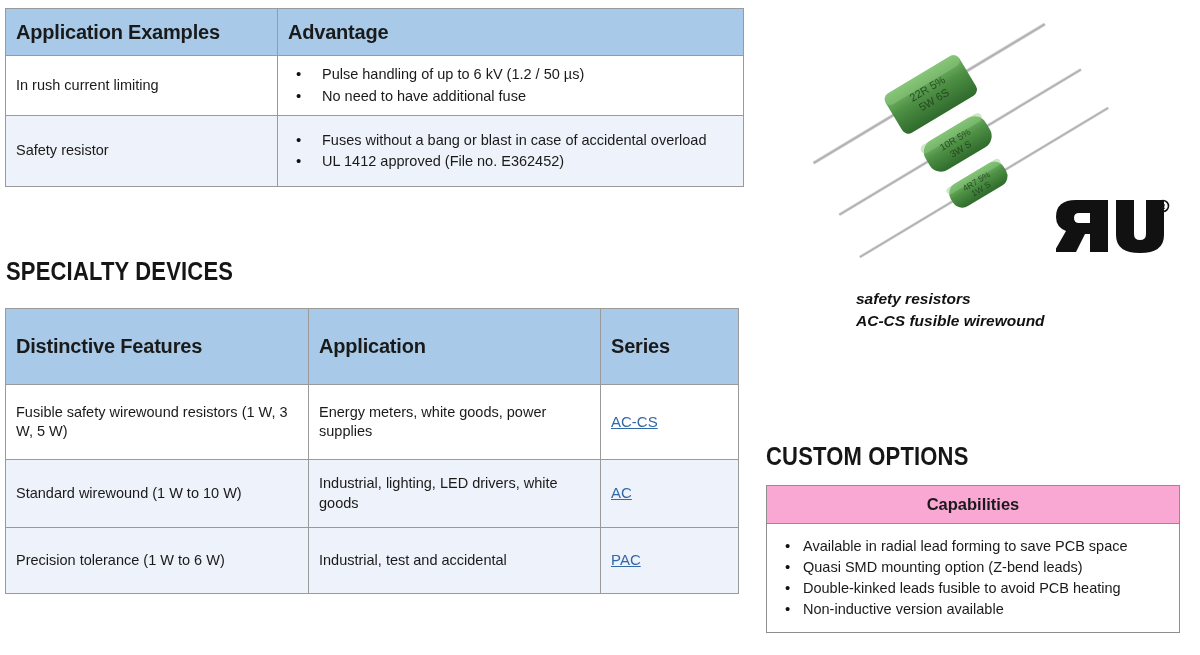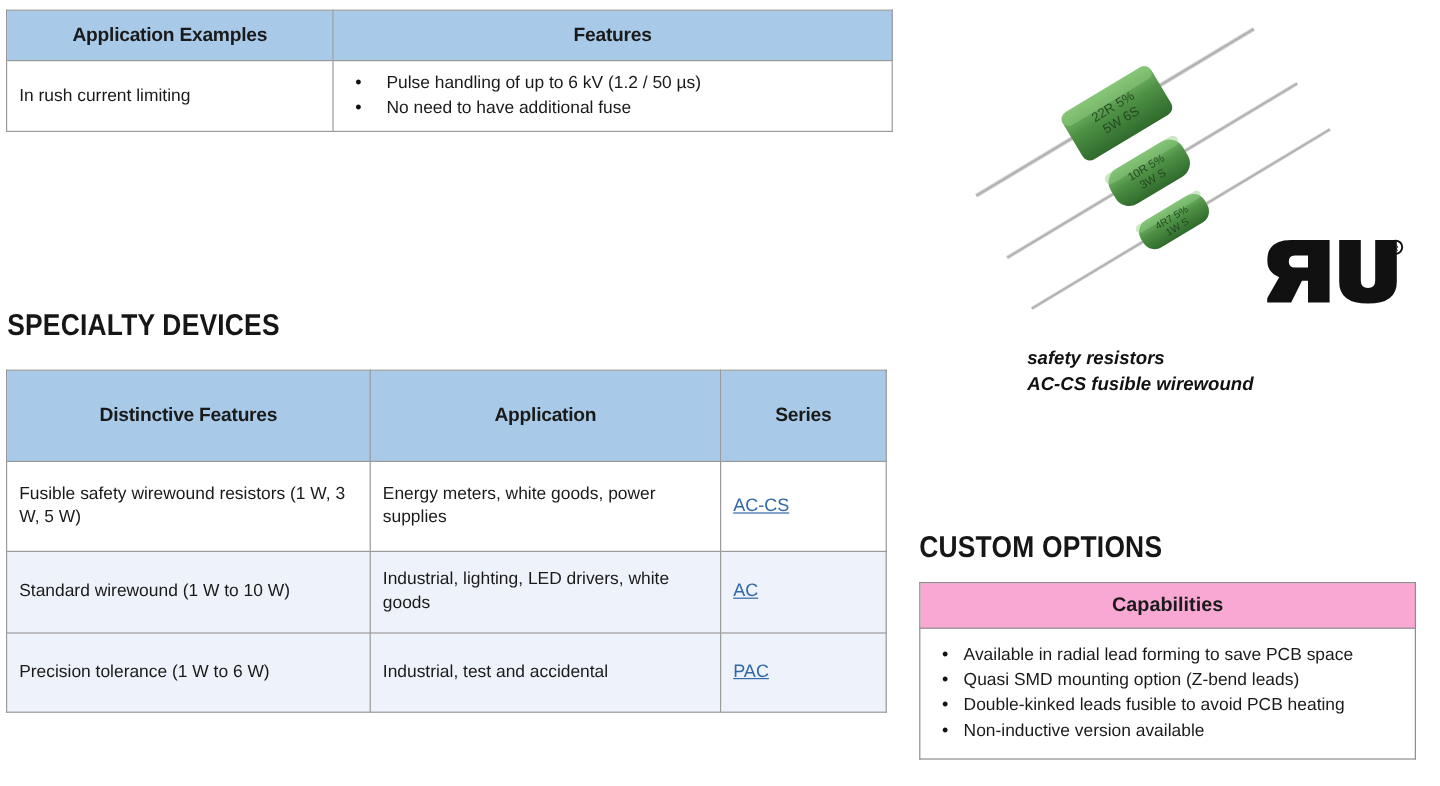--- a/index.html
+++ b/index.html
@@ -20,23 +20,23 @@
     font-size: 14.5px;
     line-height: 1.32;
   }
   table.vtable th, table.vtable td {
     border: 1px solid #9a9a9a;
     vertical-align: middle;
     padding: 7px 10px;
   }
   table.vtable thead th {
     background: #a8cae8;
-    text-align: center;
+    text-align: left;
     font-weight: bold;
-    font-size: 16px;
+    font-size: 20px;
     letter-spacing: -0.2px;
     font-stretch: condensed;
     padding-top: 10px; padding-bottom: 10px;
   }
   tr.rw td { background: #ffffff; }
   tr.ra td { background: #eef2fa; }
 
   ul.bul { margin: 0; padding: 0; list-style: none; }
   ul.bul li {
     position: relative;
@@ -112,30 +112,39 @@
 <div class="page">
 
   <table class="vtable" id="table-advantages">
     <colgroup>
         <col style="width:272px">
         <col style="width:466px">
       </colgroup>
     <thead>
       <tr>
         <th>Application Examples</th>
-        <th>Features</th>
+        <th>Advantage</th>
       </tr>
     </thead>
     <tbody>
       <tr class="rw" style="height:50px">
         <td>In rush current limiting</td>
         <td>
           <ul class="bul">
             <li>Pulse handling of up to 6 kV (1.2 / 50 µs)</li>
             <li>No need to have additional fuse</li>
+          </ul>
+        </td>
+      </tr>
+      <tr class="ra" style="height:71px">
+        <td>Safety resistor</td>
+        <td>
+          <ul class="bul">
+            <li>Fuses without a bang or blast in case of accidental overload</li>
+            <li>UL 1412 approved (File no. E362452)</li>
           </ul>
         </td>
       </tr>
     </tbody>
   </table>
 
   <h2 class="sect" id="specialty-heading">SPECIALTY DEVICES</h2>
 
   <table class="vtable" id="table-specialty">
     <colgroup>

